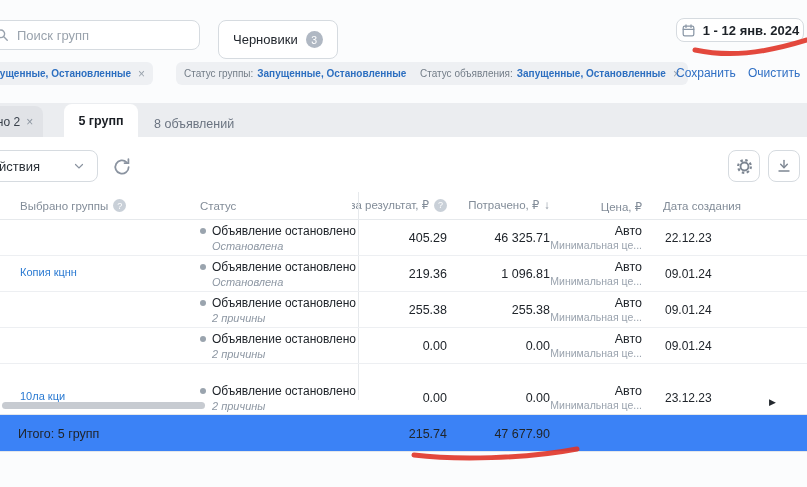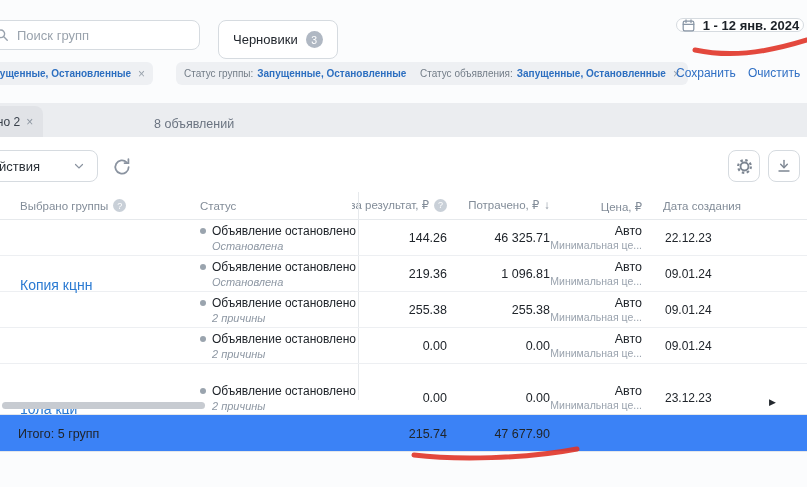--- a/index.html
+++ b/index.html
@@ -8,21 +8,21 @@
   .abs { position: absolute; }
 
   
   .search { left: -12px; top: 20px; width: 212px; height: 30px; background: #fff; border: 1px solid #d6dbe0;
             border-radius: 8px; display: flex; align-items: center; padding-left: 6px; gap: 8px; }
   .search .ph { color: #9aa3ad; font-size: 13px; }
   .drafts { left: 218px; top: 20px; height: 39px; background: #fff; border: 1px solid #d6dbe0; border-radius: 8px;
             display: flex; align-items: center; gap: 8px; padding: 0 14px; font-size: 13px; color: #22272e; cursor: pointer; }
   .badge { width: 17px; height: 17px; border-radius: 50%; background: #b0b8c3; color: #fff; font-size: 10.5px;
            display: flex; align-items: center; justify-content: center; }
-  .datepicker { left: 676px; top: 18px; width: 128px; height: 14px; background: #fff; border: 1px solid #d6dbe0;
+  .datepicker { left: 676px; top: 18px; width: 128px; height: 24px; background: #fff; border: 1px solid #d6dbe0;
                 border-radius: 8px; display: flex; align-items: center; justify-content: center; gap: 7px;
                 font-size: 13px; font-weight: bold; color: #1d2228; cursor: pointer; }
 
   
   .chip { top: 62px; height: 23px; display: inline-flex; align-items: center; gap: 4px; background: #eef0f3;
           border-radius: 6px; padding: 0 8px; font-size: 10px; color: #737d88; white-space: nowrap; cursor: pointer; }
   .chip .val { color: #2d6fc0; font-weight: bold; }
   .chip .x { color: #9aa3ad; font-size: 12px; margin-left: 3px; }
   #chip1 { left: -26px; }
   #chip2 { left: 176px; }
@@ -63,21 +63,21 @@
           display: flex; align-items: center; justify-content: center; flex: 0 0 13px; cursor: pointer; }
   #th-name { left: 20px; top: 199px; }
   #th-status { left: 200px; top: 200px; }
   #th-cpr { left: 352px; top: 196px; width: 95px; height: 18px; justify-content: flex-end; overflow: hidden; }
   #th-spent { left: 458px; top: 196px; width: 92px; height: 18px; justify-content: flex-end; }
   #th-price { left: 578px; top: 200px; width: 64px; text-align: right; }
   #th-created { left: 663px; top: 200px; }
   .vdiv { left: 358px; top: 192px; width: 1px; height: 208px; background: #e6e9ec; }
 
   .row { left: 0; width: 807px; height: 36px; border-bottom: 1px solid #edeff2; }
-  .cell-name { position: absolute; left: 20px; top: 10px; font-size: 14px; color: #2a7ad2; cursor: pointer; white-space: nowrap; margin-top: 11px; }
+  .cell-name { position: absolute; left: 20px; top: 10px; font-size: 11px; color: #2a7ad2; cursor: pointer; white-space: nowrap; }
   .cell-status { position: absolute; left: 200px; top: 4px; }
   .st1 { display: flex; align-items: center; gap: 6px; font-size: 12px; color: #20252b; white-space: nowrap; }
   .dot { width: 6px; height: 6px; border-radius: 50%; background: #9aa4ae; flex: 0 0 6px; }
   .st2 { margin-left: 12px; font-size: 11px; color: #8d97a3; margin-top: 2px; font-style: italic; }
   .cell-cpr { position: absolute; left: 347px; top: 11px; width: 100px; text-align: right; font-size: 12.5px; color: #20252b; }
   .cell-spent { position: absolute; left: 450px; top: 11px; width: 100px; text-align: right; font-size: 12.5px; color: #20252b; }
   .cell-price { position: absolute; left: 510px; top: 4px; width: 132px; text-align: right; }
   .price-main { font-size: 12.5px; color: #20252b; }
   .price-sub { font-size: 10.5px; color: #9aa3ae; margin-top: 1px; white-space: nowrap; }
   .cell-date { position: absolute; left: 665px; top: 11px; font-size: 12px; color: #20252b; }
@@ -136,20 +136,21 @@
     <span class="x">×</span>
   </div>
   <span class="abs linkbtn" id="save-link">Сохранить</span>
   <span class="abs linkbtn" id="clear-link">Очистить</span>
 
   <div class="abs tabstrip"></div>
   <div class="abs tab-chip">
     <span>Выбрано 2</span>
     <span class="x">×</span>
   </div>
+  <div class="abs tab-active">5 групп</div>
   <div class="abs tab-plain">8 объявлений</div>
 
   <div class="abs content"></div>
 
   <div class="abs actions-dd">
     <span>Действия</span>
     <svg width="12" height="12" viewBox="0 0 24 24" fill="none" stroke="#8a93a0" stroke-width="2.4" stroke-linecap="round">
       <polyline points="5,9 12,16 19,9"></polyline>
     </svg>
   </div>
@@ -193,21 +194,21 @@
 
   <div class="abs row" style="top:220px">
     <span class="cell-name"></span>
     <div class="cell-status">
       <div class="st1">
           <span class="dot"></span>
           <span>Объявление остановлено</span>
         </div>
       <div class="st2">Остановлена</div>
     </div>
-    <span class="cell-cpr">144.26</span>
+    <span class="cell-cpr">405.29</span>
     <span class="cell-spent">46 325.71</span>
     <div class="cell-price">
       <div class="price-main">Авто</div>
       <div class="price-sub">Минимальная це...</div>
     </div>
     <span class="cell-date">22.12.23</span>
   </div>
 
   <div class="abs row" style="top:256px">
     <span class="cell-name">Копия кцнн</span>

